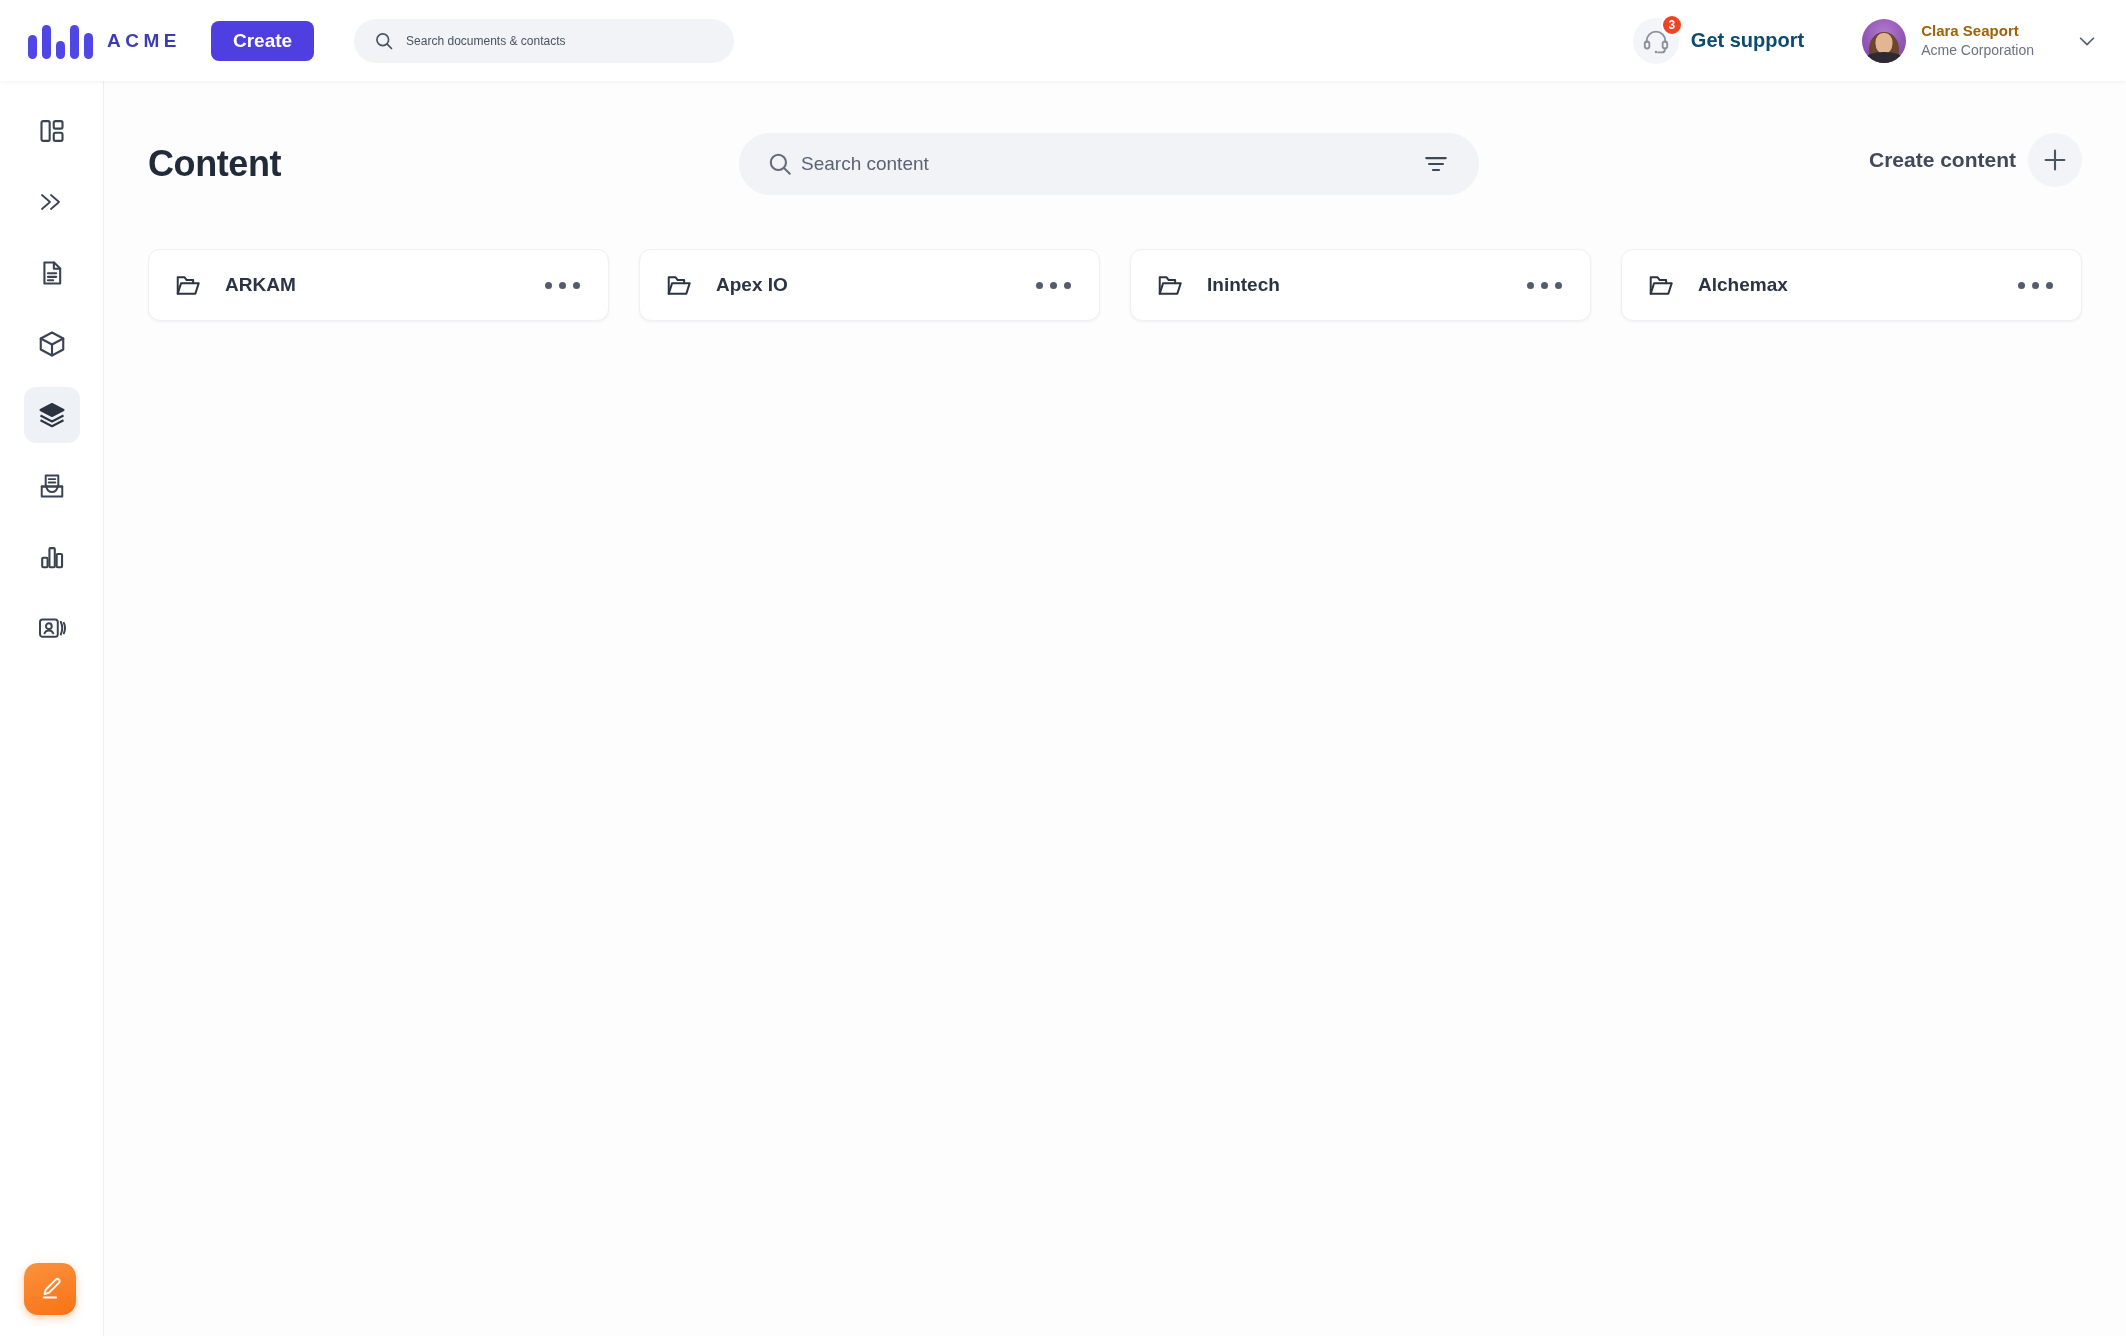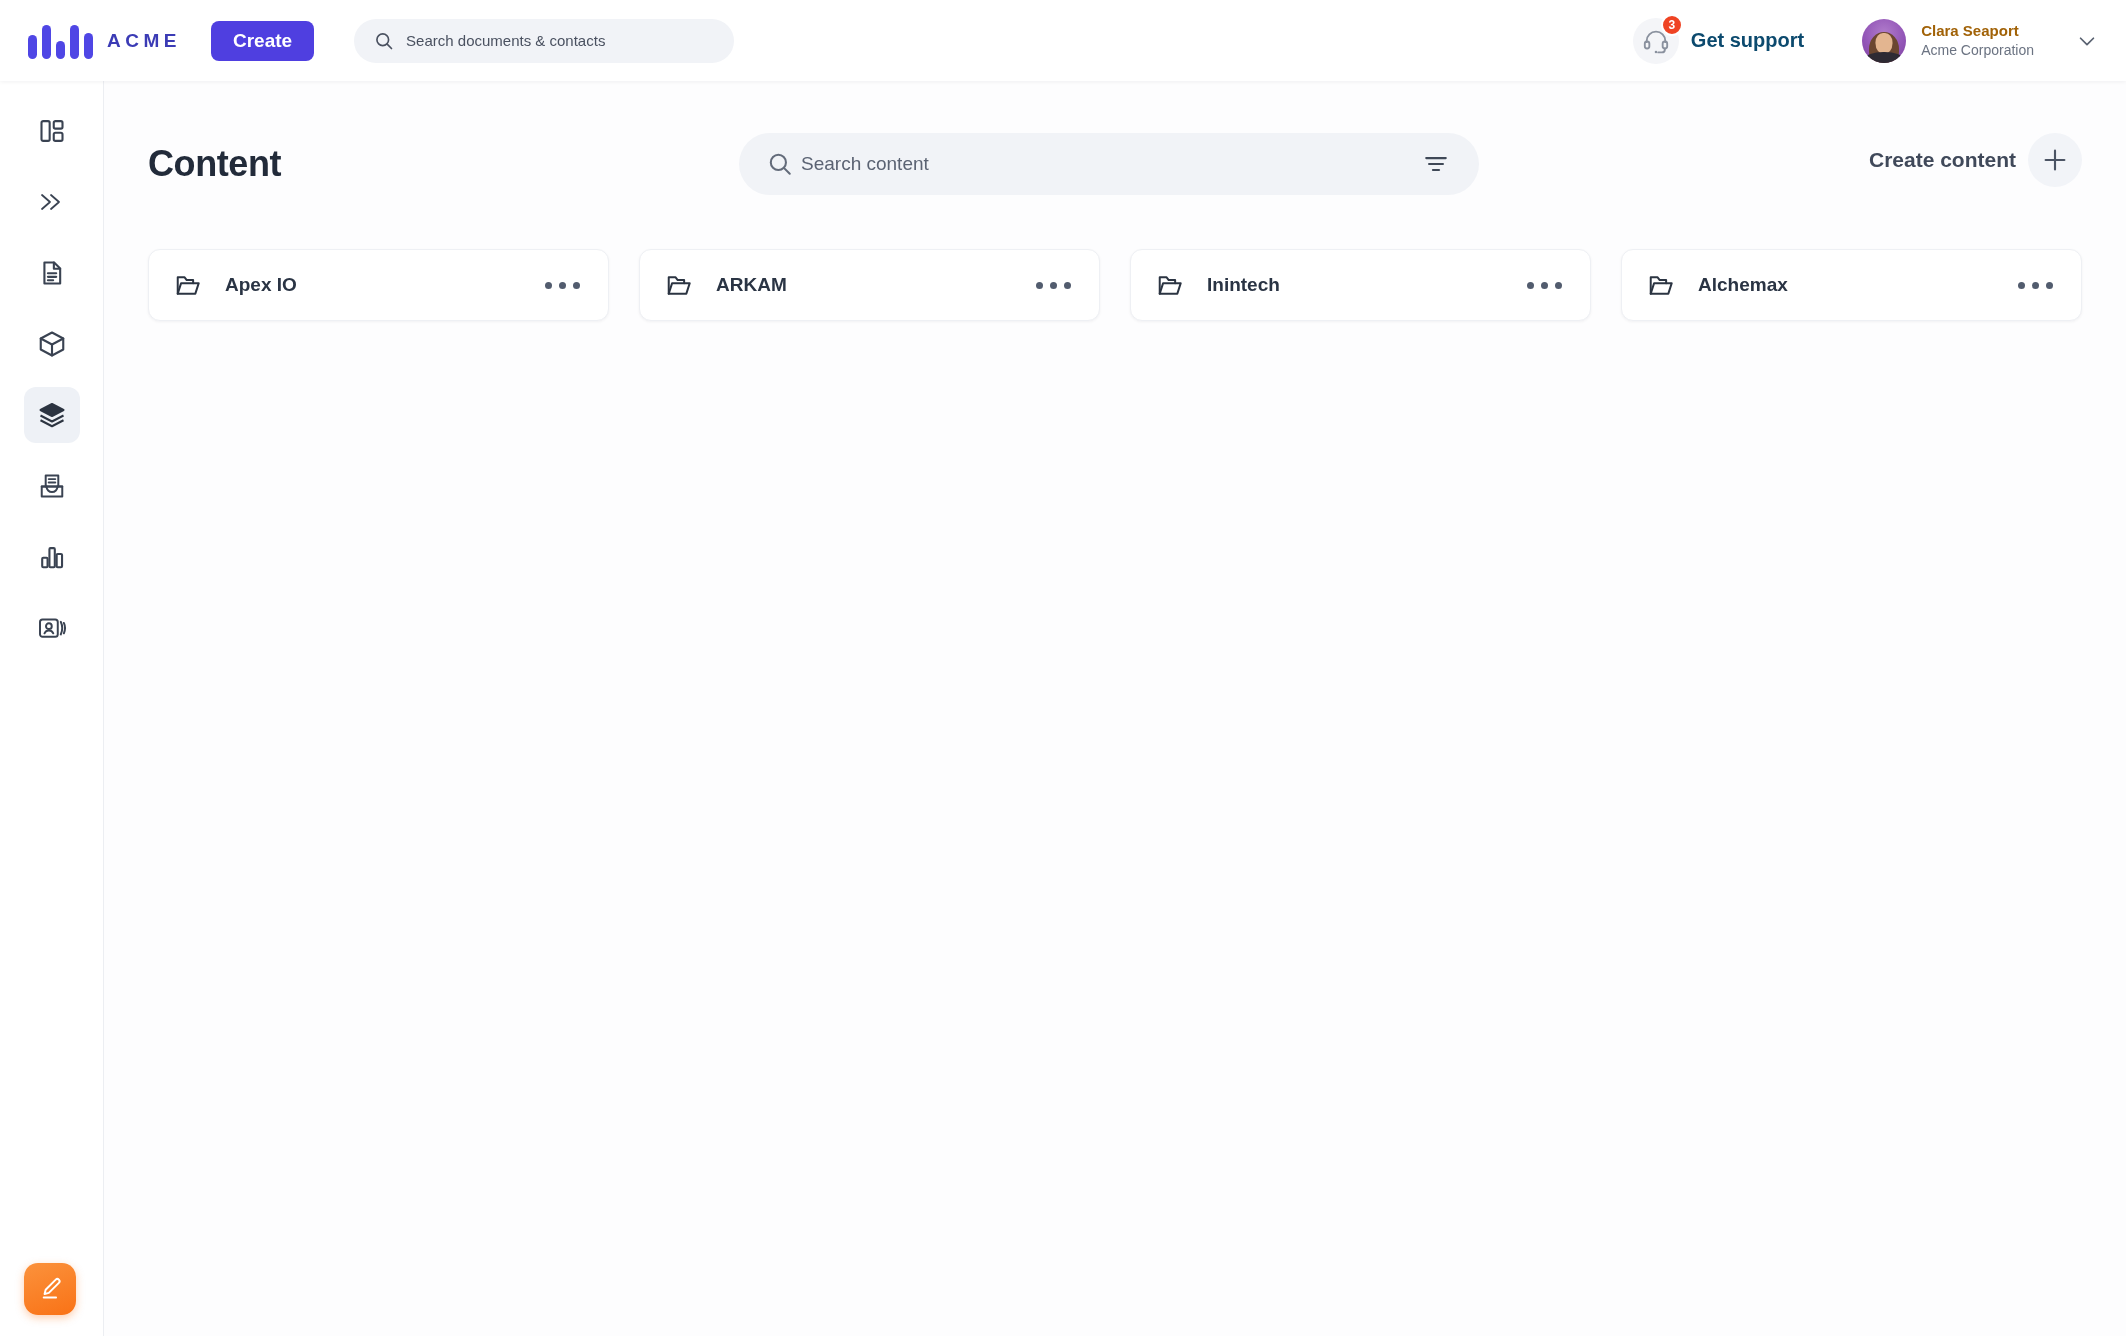--- a/index.html
+++ b/index.html
@@ -46,21 +46,21 @@
   .global-search {
     margin-left: 40px;
     width: 380px; height: 44px;
     background: #f1f3f7; border-radius: 22px;
     display: flex; align-items: center; gap: 12px;
     padding: 0 20px;
     cursor: text;
   }
   .global-search input {
     border: none; outline: none; background: transparent;
-    font-size: 15px; color: #3c4351;
+    font-size: 12px; color: #3c4351;
     font-family: "Liberation Sans", sans-serif;
     width: 100%;
   }
   .global-search input::placeholder { color: #4a5160; }
 
   .topbar-right {
     margin-left: auto; display: flex; align-items: center;
     padding-right: 22px; gap: 0;
   }
   .support {
@@ -399,36 +399,36 @@
 
     <div class="card-grid">
 
       <div class="folder-card">
         <span>
           <svg class="ico" width="30" height="28" viewBox="0 0 24 24" fill="none" stroke="#2b3442" stroke-width="1.7" stroke-linecap="round" stroke-linejoin="round">
             <path d="M3.2 19.4V5.4h5.9l1.8 2.4h5.5v2.6"></path>
             <path d="M3.2 19.4 6.1 10.4h15.1l-2.9 9z"></path>
           </svg>
         </span>
-        <span class="folder-name">Apex IO</span>
+        <span class="folder-name">ARKAM</span>
         <span class="dots">
             <span></span>
             <span></span>
             <span></span>
           </span>
       </div>
 
       <div class="folder-card">
         <span>
           <svg class="ico" width="30" height="28" viewBox="0 0 24 24" fill="none" stroke="#2b3442" stroke-width="1.7" stroke-linecap="round" stroke-linejoin="round">
             <path d="M3.2 19.4V5.4h5.9l1.8 2.4h5.5v2.6"></path>
             <path d="M3.2 19.4 6.1 10.4h15.1l-2.9 9z"></path>
           </svg>
         </span>
-        <span class="folder-name">ARKAM</span>
+        <span class="folder-name">Apex IO</span>
         <span class="dots">
             <span></span>
             <span></span>
             <span></span>
           </span>
       </div>
 
       <div class="folder-card">
         <span>
           <svg class="ico" width="30" height="28" viewBox="0 0 24 24" fill="none" stroke="#2b3442" stroke-width="1.7" stroke-linecap="round" stroke-linejoin="round">

